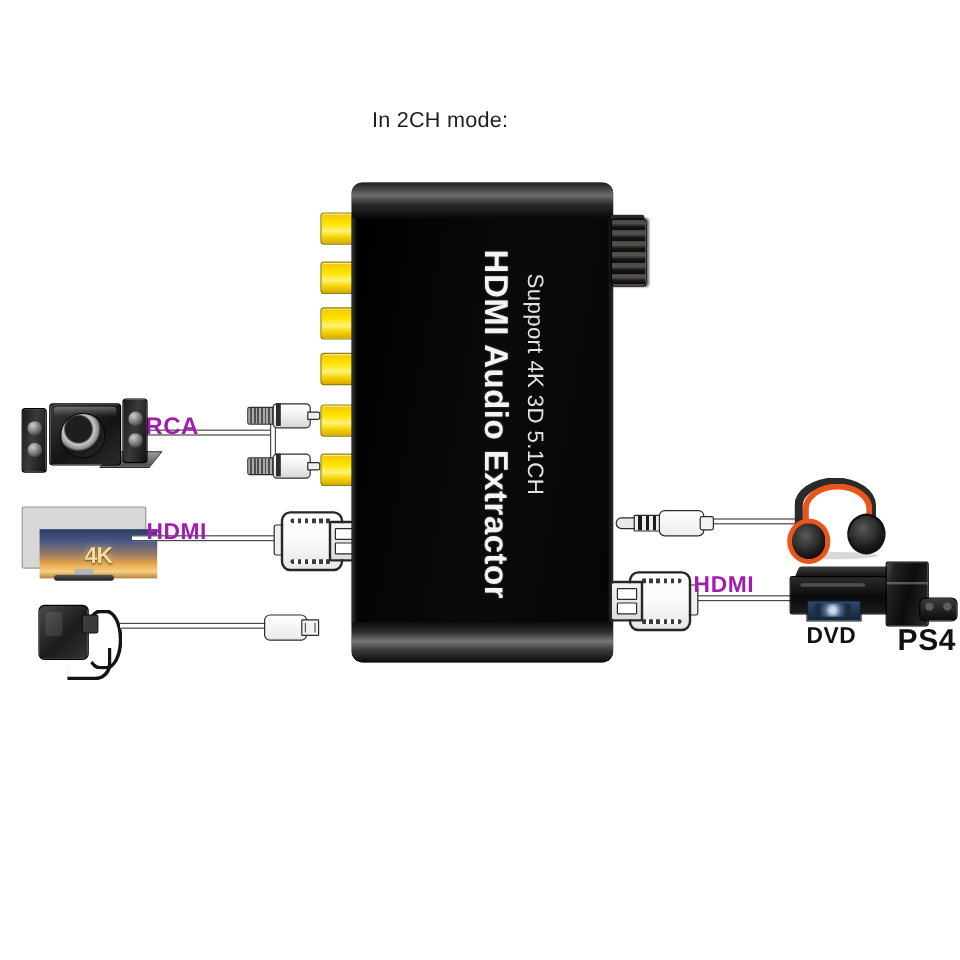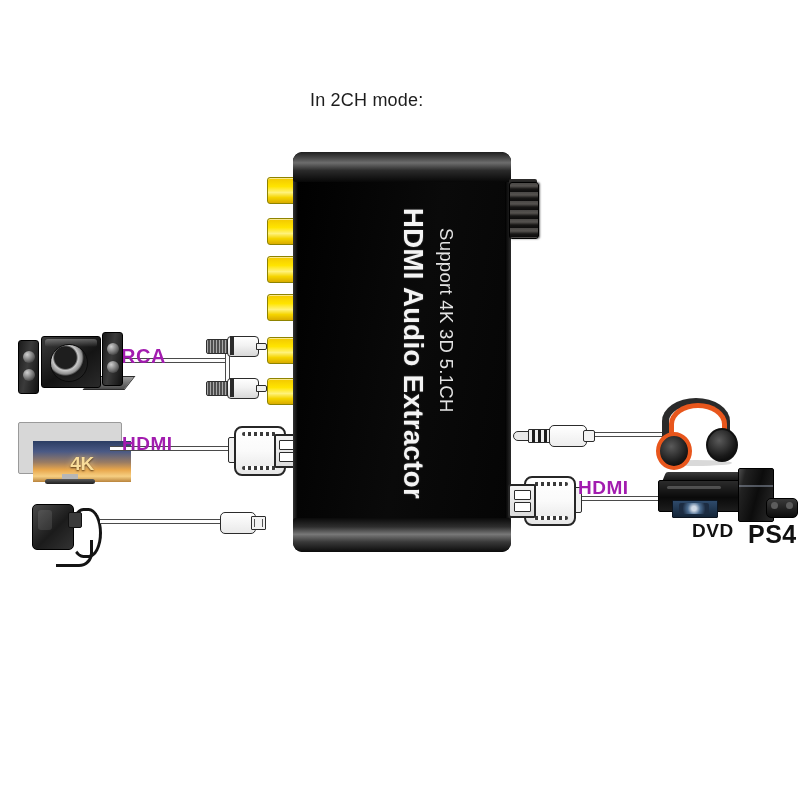--- a/index.html
+++ b/index.html
@@ -215,21 +215,21 @@
        background:linear-gradient(180deg,#2b2b2b,#0a0a0a 55%,#1d1d1d);
        border:1px solid #000;}
   #dvd-body:after{content:"";position:absolute;left:8px;top:5px;width:54px;
        height:3px;border-radius:2px;background:rgba(255,255,255,.22);}
   #dvd-tray{position:absolute;left:14px;top:28px;width:44px;height:16px;
        background:linear-gradient(180deg,#2e4a6b,#142538);
        border:1px solid #0b1420;border-radius:1px;}
   #dvd-tray:after{content:"";position:absolute;left:6px;top:2px;width:30px;
        height:11px;background:radial-gradient(circle at 50% 50%,
        #cfd9e6 14%,#4b6c90 40%,#1c2c42 72%);border-radius:2px;}
-  #dvd-label{left:692px;top:520px;font-size:19px;font-weight:700;color:#111;}
+  #dvd-label{left:672px;top:520px;font-size:19px;font-weight:700;color:#111;}
 
   
   #ps4{left:738px;top:468px;width:58px;height:56px;}
   #ps4-tower{position:absolute;left:0;top:0;width:34px;height:52px;
        border-radius:2px;
        background:linear-gradient(105deg,#4d4d4d 0%,#222 16%,#0c0c0c 52%,
                   #2b2b2b 100%);border:1px solid #000;}
   #ps4-tower:after{content:"";position:absolute;left:0;top:16px;width:34px;
        height:2px;background:rgba(160,170,190,.45);}
   #ps4-pad{position:absolute;left:28px;top:30px;width:30px;height:18px;

